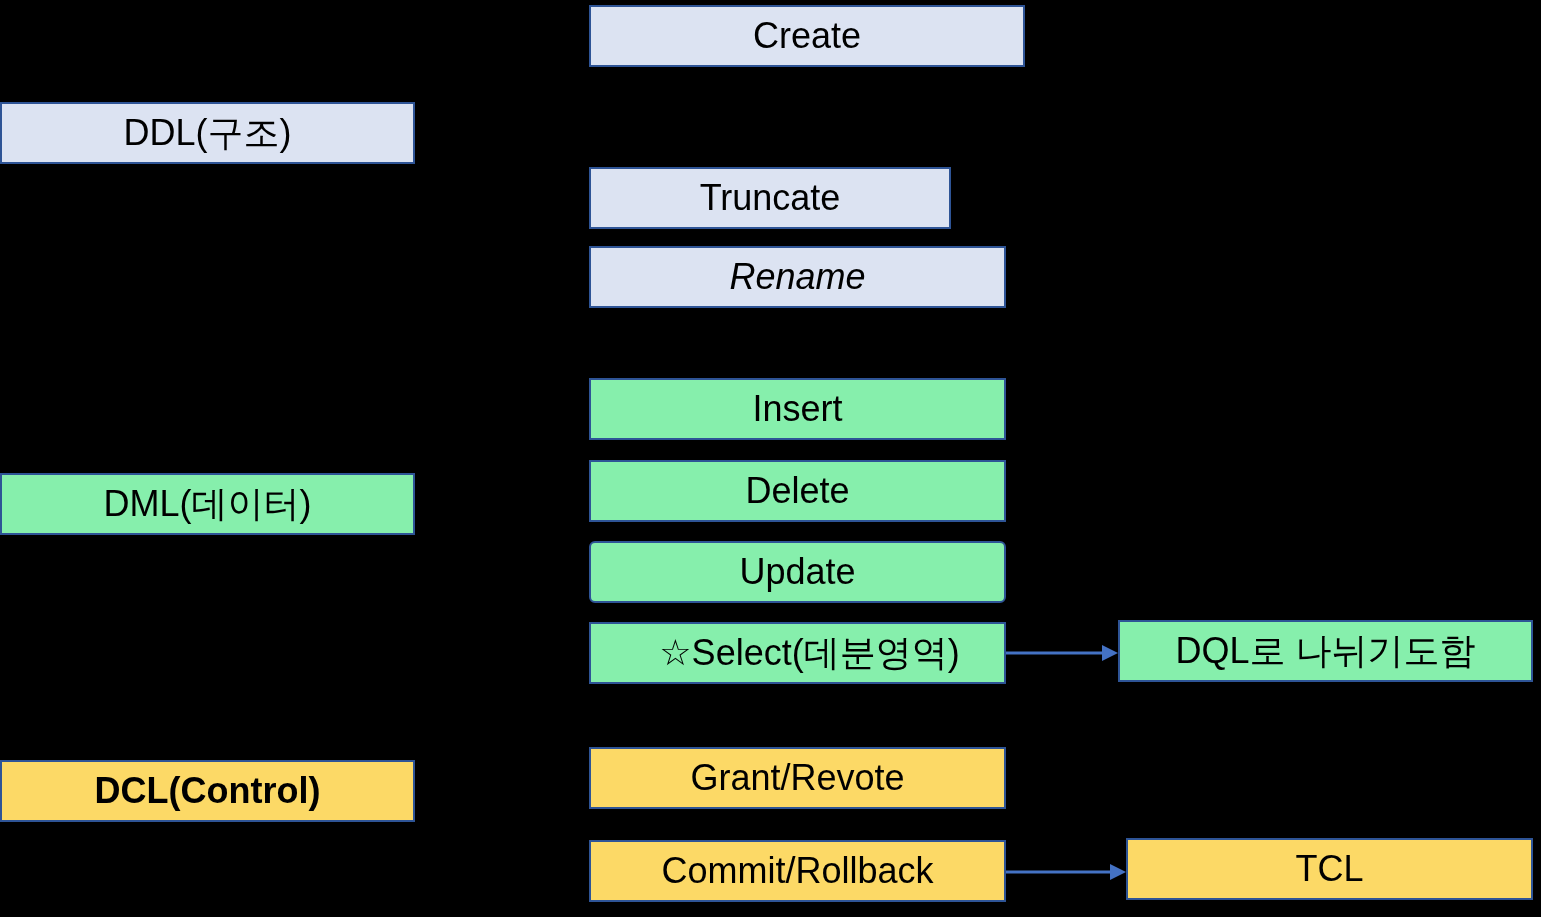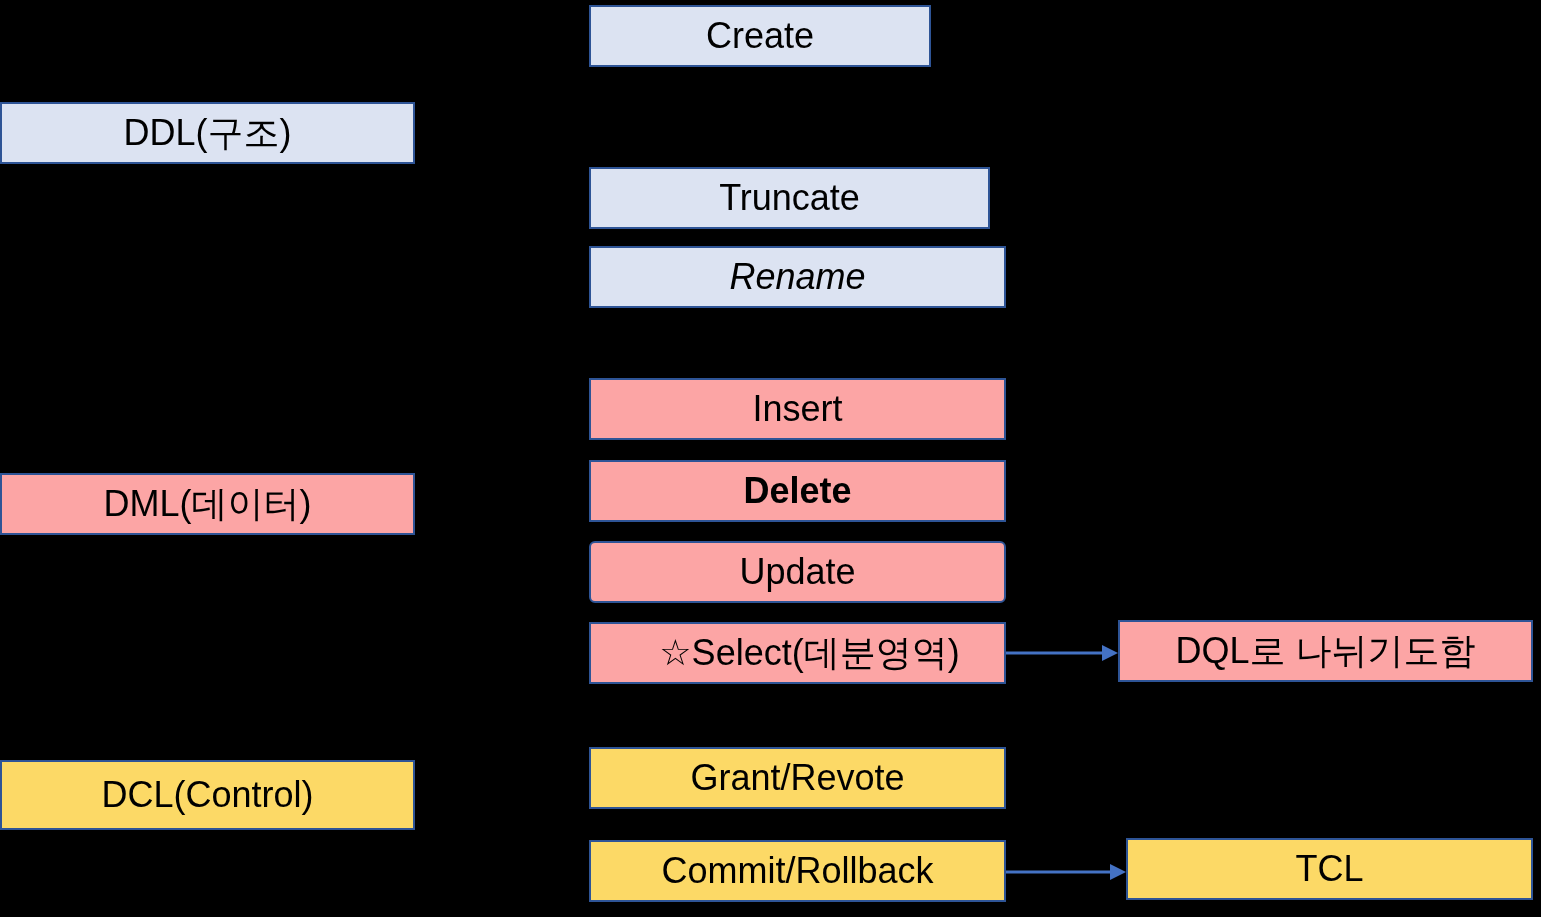--- a/index.html
+++ b/index.html
@@ -24,51 +24,51 @@
     display: flex;
     align-items: center;
     justify-content: center;
     color: #000000;
     font-size: 36px;
     line-height: 1;
     white-space: nowrap;
     letter-spacing: 0px;
   }
   .fill-blue   { background: #dce3f2; }
-  .fill-gray   { background: #fca5a5; }
+  .fill-gray   { background: #86efac; }
   .fill-yellow { background: #fcd966; }
 
   .arrow {
     position: absolute;
     height: 20px;
     overflow: visible;
   }
   .arrow svg { display: block; overflow: visible; }
 </style>
 </head>
 <body>
 
 <div id="canvas">
 
   <div class="node fill-blue" style="left:0px; top:102px; width:415px; height:62px;">DDL(구조)</div>
 
   <div class="node fill-gray" style="left:0px; top:473px; width:415px; height:62px;">DML(데이터)</div>
 
-  <div class="node fill-yellow" style="left:0px; top:760px; width:415px; height:70px;">DCL(Control)</div>
+  <div class="node fill-yellow" style="left:0px; top:760px; width:415px; height:62px;font-weight:bold;">DCL(Control)</div>
 
-  <div class="node fill-blue" style="left:589px; top:5px; width:342px; height:62px;">Create</div>
+  <div class="node fill-blue" style="left:589px; top:5px; width:436px; height:62px;">Create</div>
 
 
-  <div class="node fill-blue" style="left:589px; top:167px; width:401px; height:62px;">Truncate</div>
+  <div class="node fill-blue" style="left:589px; top:167px; width:362px; height:62px;">Truncate</div>
 
   <div class="node fill-blue" style="left:589px; top:246px; width:417px; height:62px;font-style:italic;">Rename</div>
 
   <div class="node fill-gray" style="left:589px; top:378px; width:417px; height:62px;">Insert</div>
 
-  <div class="node fill-gray" style="left:589px; top:460px; width:417px; height:62px;font-weight:bold;">Delete</div>
+  <div class="node fill-gray" style="left:589px; top:460px; width:417px; height:62px;">Delete</div>
 
   <div class="node fill-gray" style="left:589px; top:541px; width:417px; height:62px;border-radius:6px;">Update</div>
 
   <div class="node fill-gray" style="left:589px; top:622px; width:417px; height:62px;padding-left:24px;">☆Select(데분영역)</div>
 
   <div class="node fill-yellow" style="left:589px; top:747px; width:417px; height:62px;">Grant/Revote</div>
 
   <div class="node fill-yellow" style="left:589px; top:840px; width:417px; height:62px;">Commit/Rollback</div>
 
   <div class="arrow" style="left:1006px; top:643px; width:112px;">

